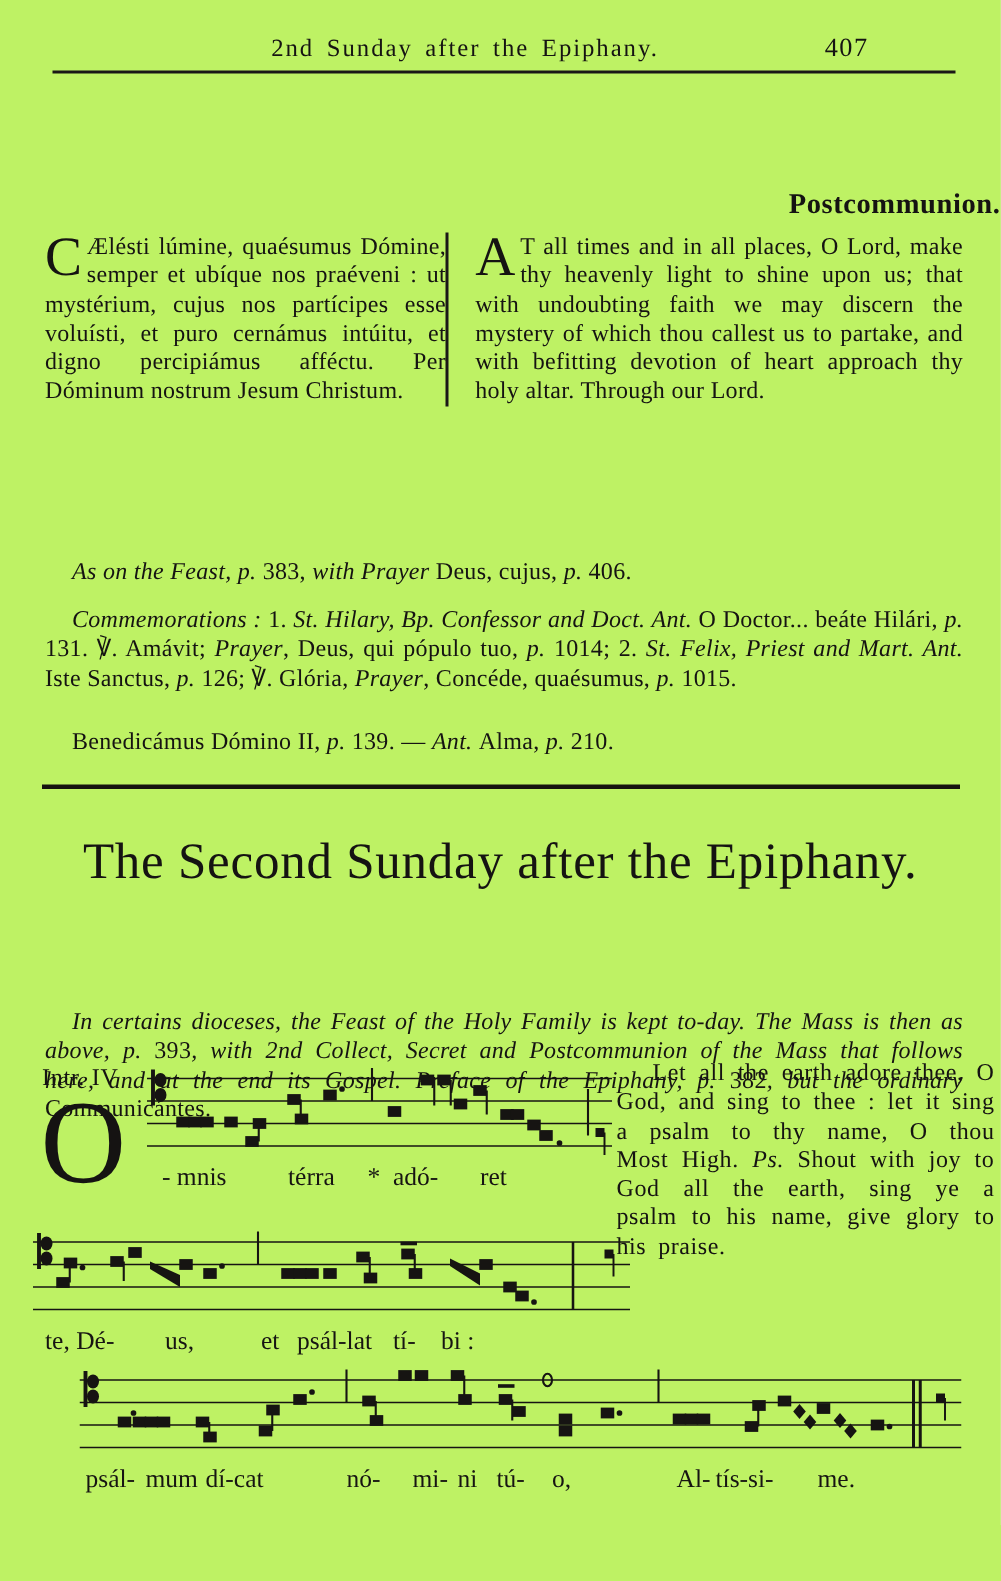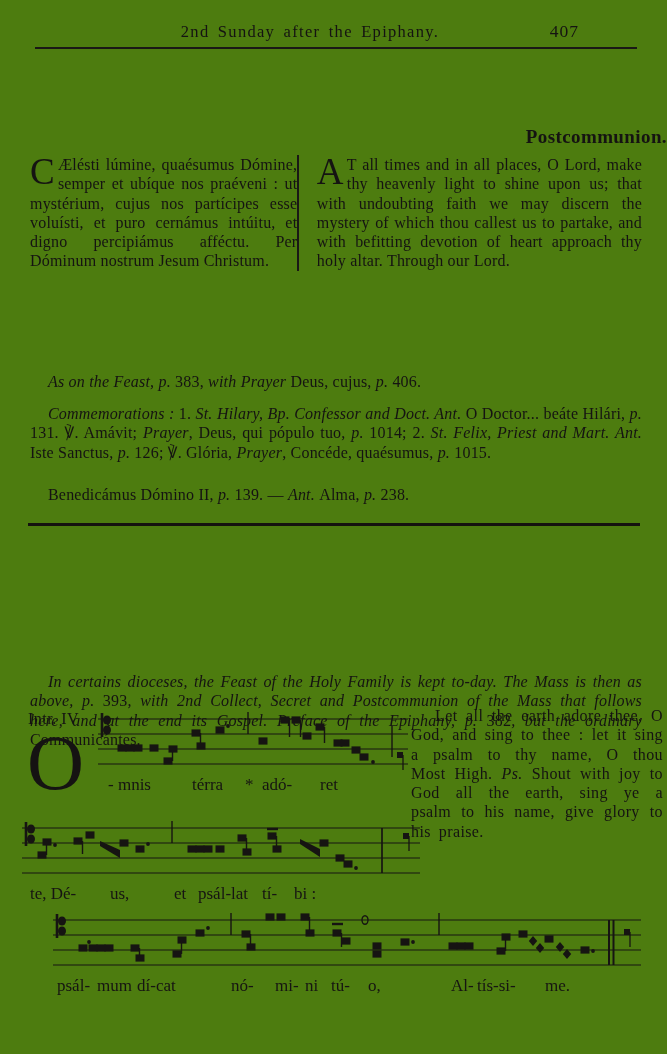--- a/index.html
+++ b/index.html
@@ -1,19 +1,19 @@
 <!DOCTYPE html>
 <html><head>
 <meta charset="utf-8">
 <style>
   html,body{margin:0;padding:0;}
   body{background:#e8e6e0;}
   #page{
     position:relative; width:667px; height:1054px; margin:0 auto;
-    background:#4d7c0f; color:#151312; overflow:hidden;
+    background:#bef264; color:#151312; overflow:hidden;
     font-family:"Liberation Serif","DejaVu Serif",serif;
   }
   .abs{position:absolute;}
   
   .running-head{left:70px; top:22px; width:480px; text-align:center;
     font-size:16.5px; letter-spacing:1.3px; word-spacing:3px;}
   .page-num{top:21px; right:88px; font-size:17.5px; letter-spacing:1px;text-align:center;}
   .head-rule{left:35px; top:47px; width:602px; height:2px; background:#1a1816;}
   
   .twocol{left:30px; width:612px; display:flex;}
@@ -64,24 +64,25 @@
       <span class="dropcap">C</span><span>Ælésti lúmine, quaésumus Dómine, semper et ubíque nos praéveni : ut mystérium, cujus nos partícipes esse voluísti, et puro cernámus intúitu, et digno percipiámus afféctu. Per Dóminum nostrum Jesum Christum.</span>
     </div>
     <div class="vrule"></div>
     <div class="col-r prayer">
       <span class="dropcap">A</span><span>T all times and in all places, O Lord, make thy heavenly light to shine upon us; that with undoubting faith we may discern the mystery of which thou callest us to partake, and with befitting devotion of heart approach thy holy altar.  Through our Lord.</span>
     </div>
   </div>
 
   <p class="abs para" style="top:372px;margin:0;"><i>As on the Feast, p. </i><span>383, </span><i>with Prayer </i><span>Deus, cujus, </span><i>p. </i><span>406.</span></p>
   <p class="abs para" style="top:404px;margin:0;"><i>Commemorations : </i><span>1. </span><i>St. Hilary, Bp. Confessor and Doct. Ant. </i><span>O Doctor... beáte Hilári, </span><i>p. </i><span>131. ℣. Amávit; </span><i>Prayer</i><span>, Deus, qui pópulo tuo, </span><i>p. </i><span>1014; 2. </span><i>St. Felix, Priest and Mart. Ant. </i><span>Iste Sanctus, </span><i>p. </i><span>126; ℣. Glória, </span><i>Prayer</i><span>, Concéde, quaésumus, </span><i>p. </i><span>1015.</span></p>
-  <p class="abs para" style="top:485px;margin:0;"><span>Benedicámus Dómino II, </span><i>p. </i><span>139. — </span><i>Ant. </i><span>Alma, </span><i>p. </i><span>238.</span></p>
+  <p class="abs para" style="top:485px;margin:0;"><span>Benedicámus Dómino II, </span><i>p. </i><span>139. — </span><i>Ant. </i><span>Alma, </span><i>p. </i><span>210.</span></p>
 
   <div class="abs thick-rule"></div>
 
+  <div class="abs feast-title">The Second Sunday after the Epiphany.</div>
   <p class="abs para feast-intro"><i>In certains dioceses, the Feast of the Holy Family is kept to-day.  The Mass is then as above, p. </i><span>393</span><i>, with 2nd Collect, Secret and Postcommunion of the Mass that follows here, and at the end its Gospel.  Preface of the Epiphany, p. </i><span>382</span><i>, but the ordinary </i><span>Communicántes.</span></p>
 
   <div class="abs intr-label">Intr. IV</div>
   <div class="abs big-o">O</div>
 
   <div id="staff-2" class="staff"><svg width="398" height="100" viewBox="0 0 398 100">
         <line x1="0" y1="16" x2="398" y2="16" stroke="#161412" stroke-width="1.15"></line>
         <line x1="0" y1="31" x2="398" y2="31" stroke="#161412" stroke-width="1.15"></line>
         <line x1="0" y1="46" x2="398" y2="46" stroke="#161412" stroke-width="1.15"></line>
         <line x1="0" y1="61" x2="398" y2="61" stroke="#161412" stroke-width="1.15"></line>

